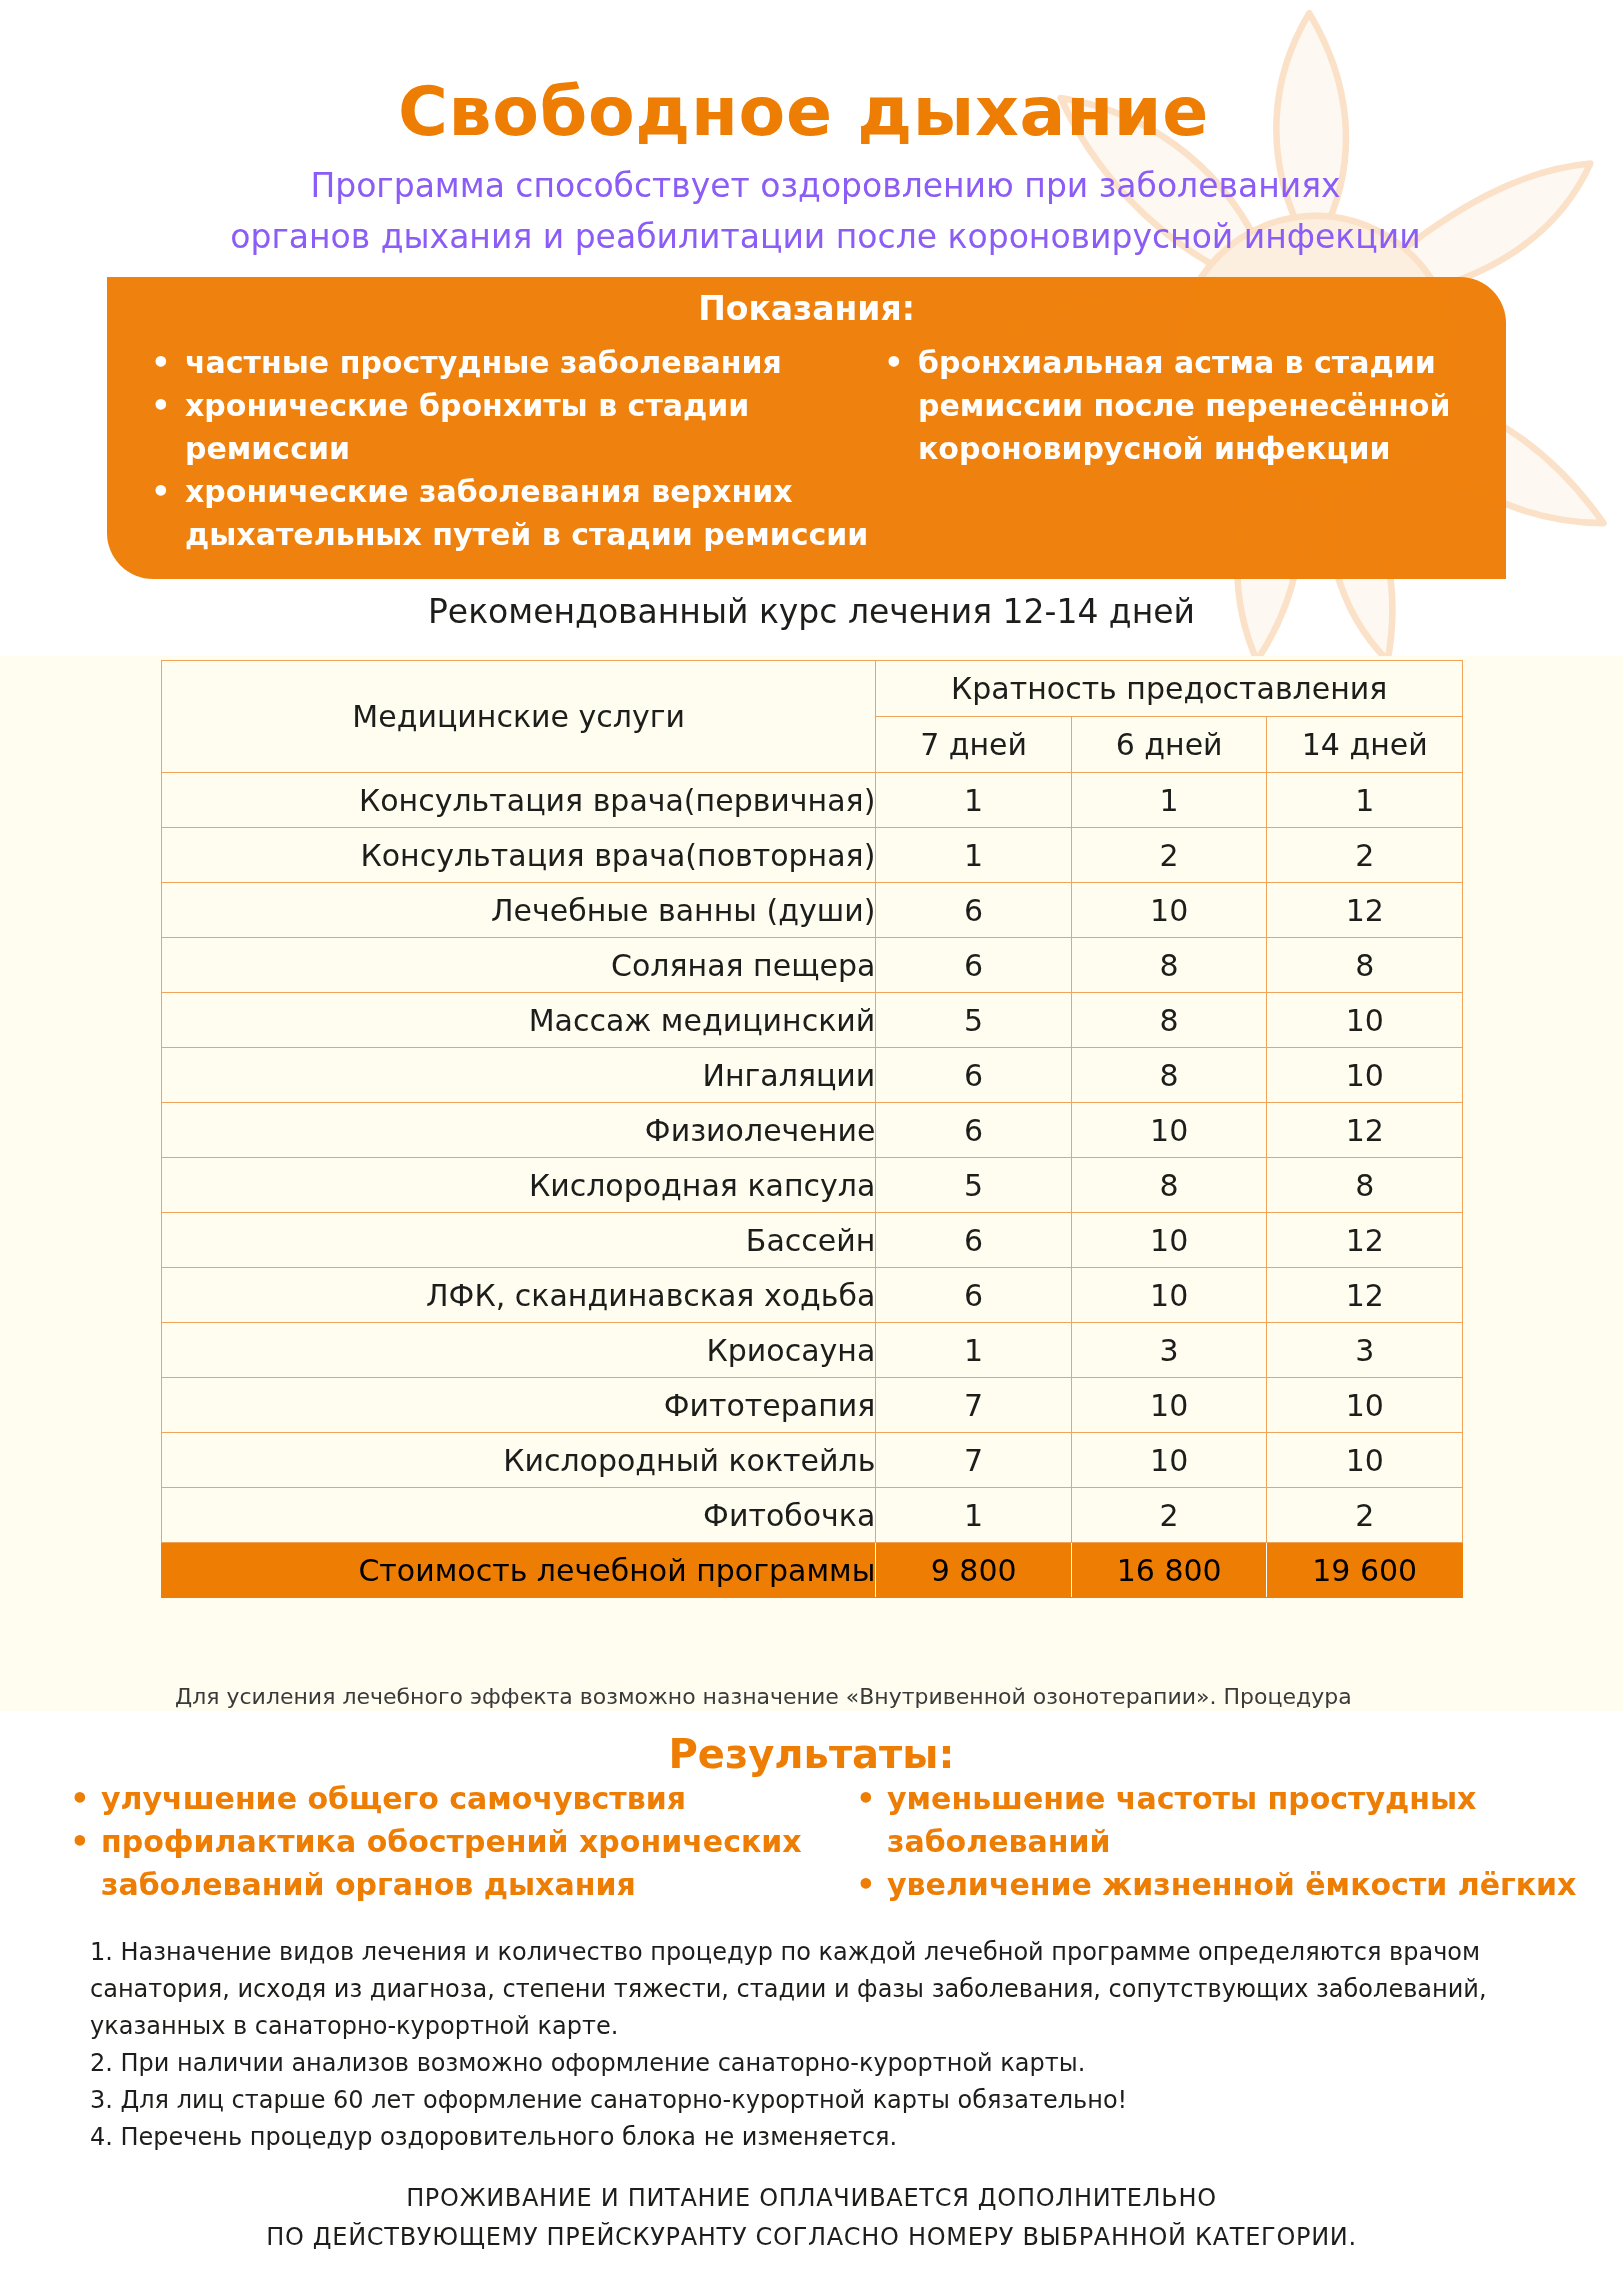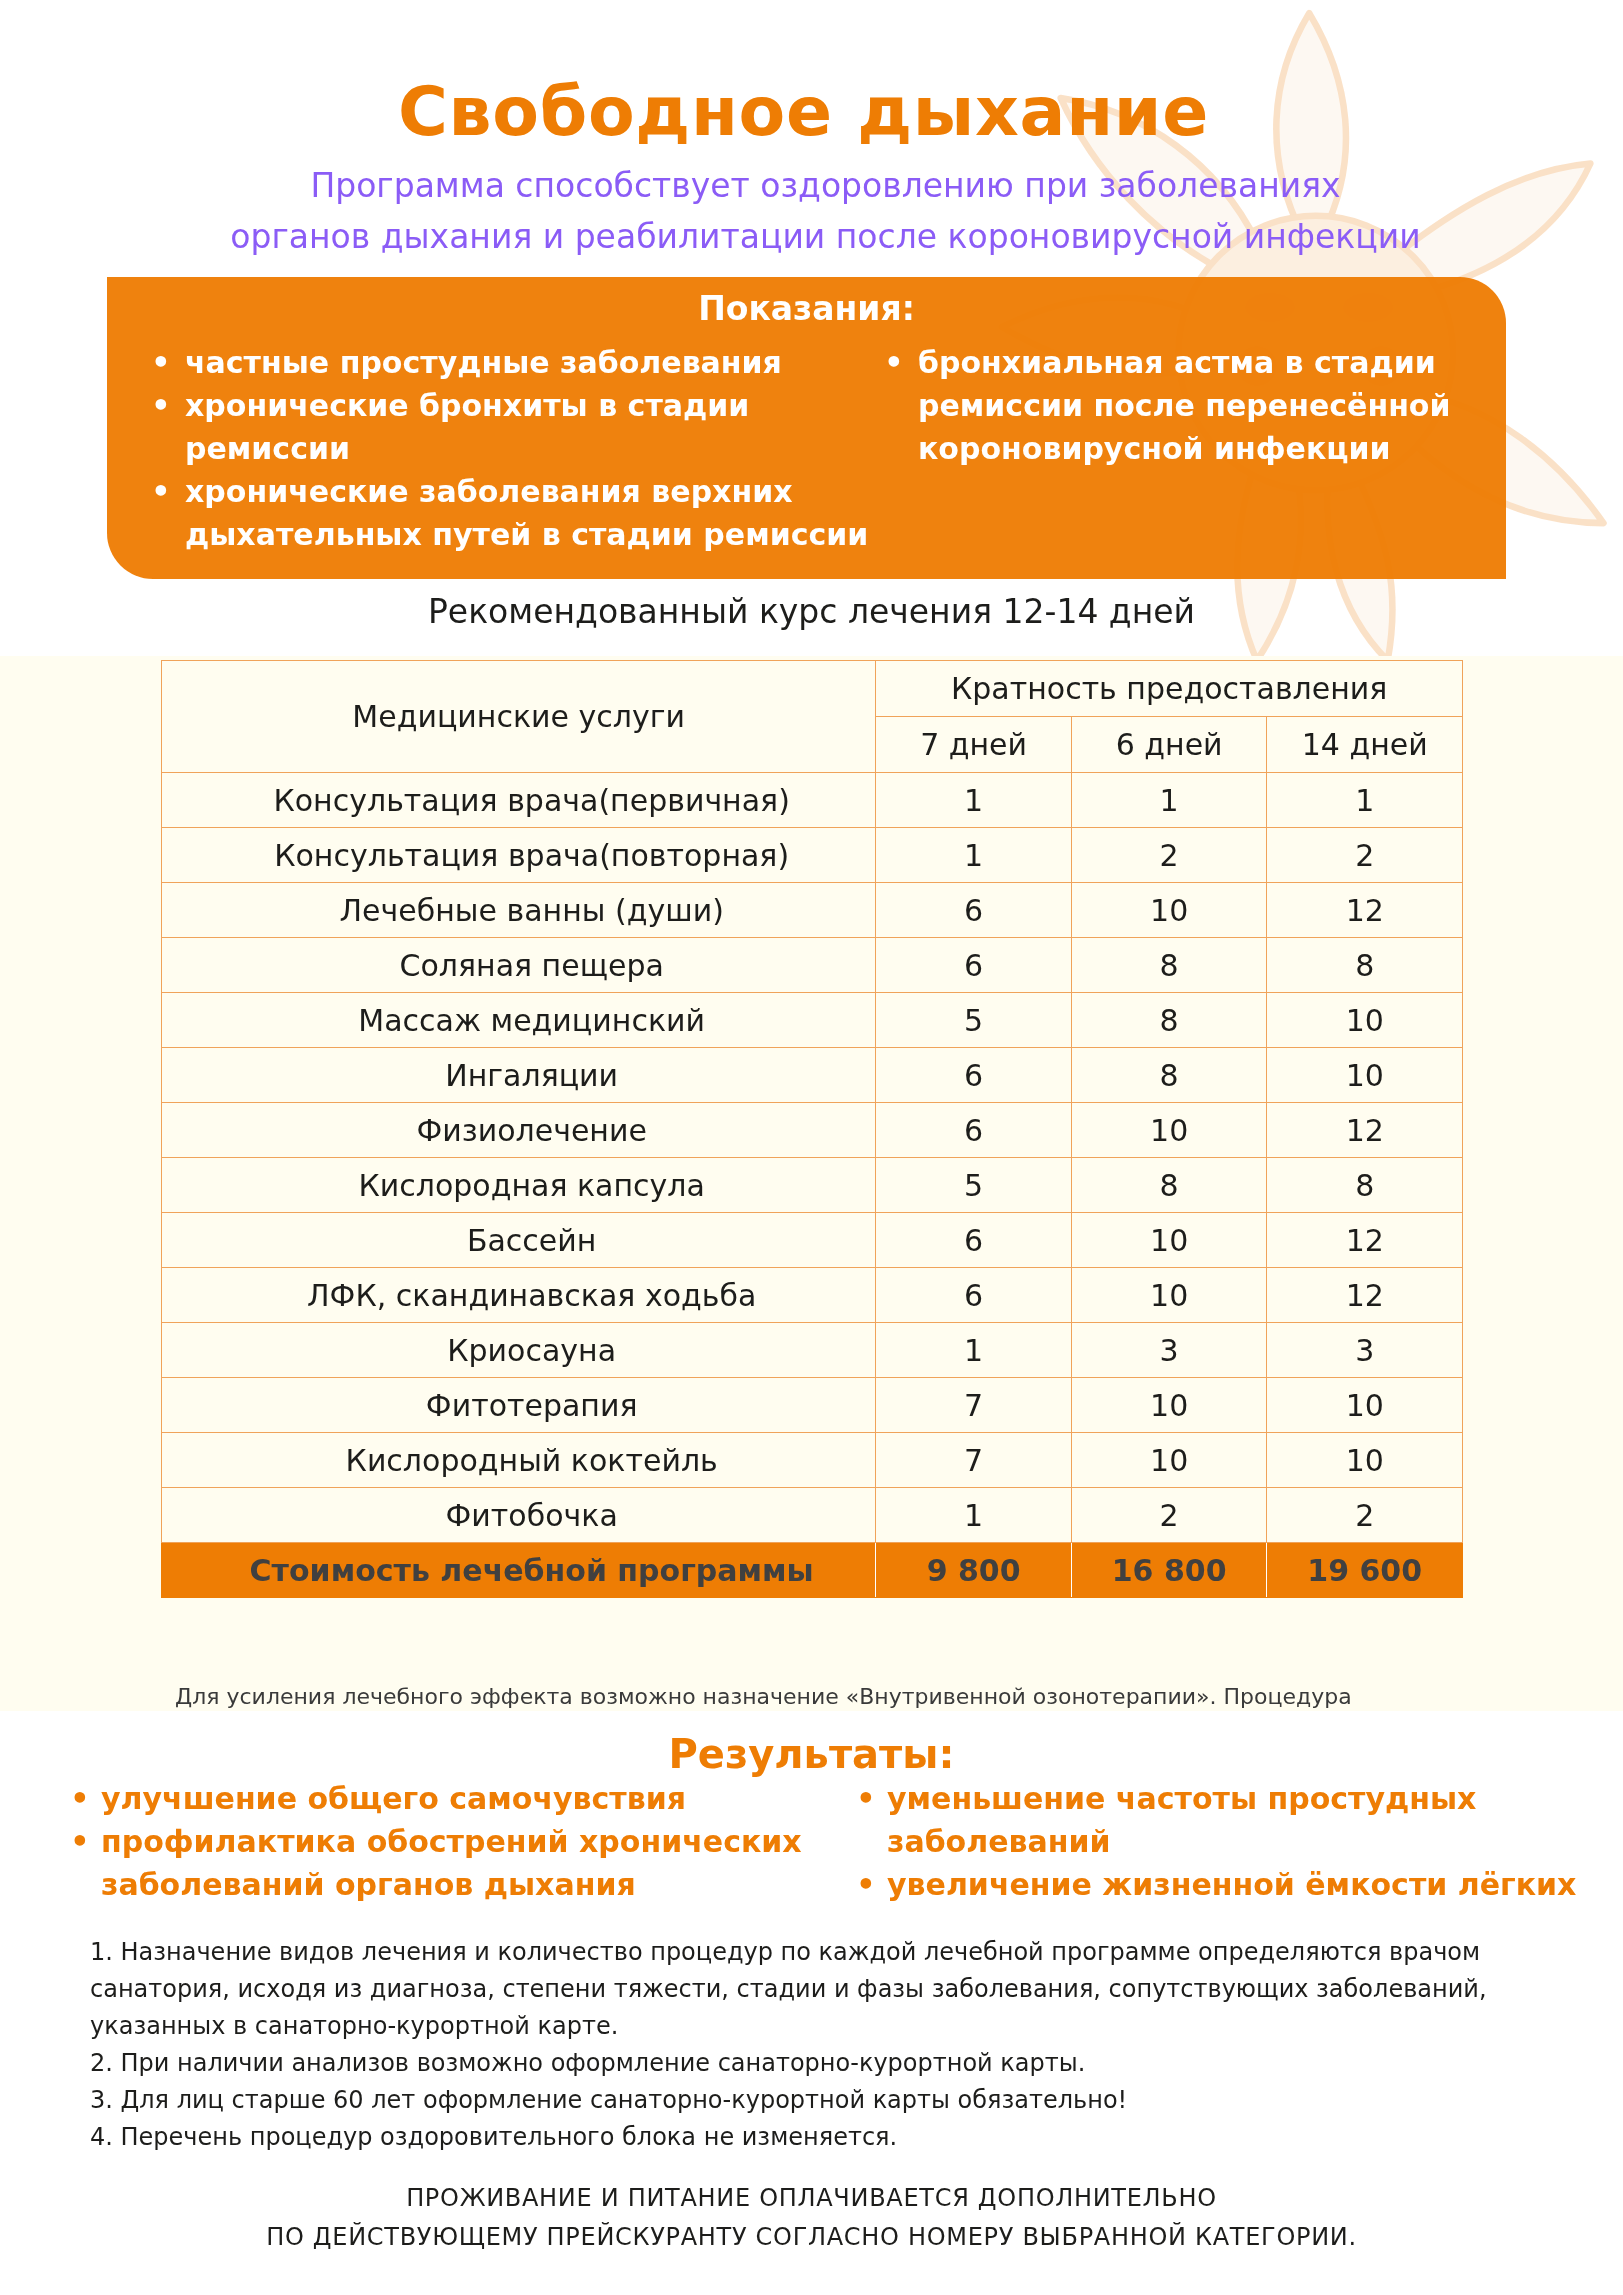--- a/index.html
+++ b/index.html
@@ -48,25 +48,25 @@
       background: #fffdf0; z-index: 0;
     }
     table.services {
       position: absolute; left: 161px; top: 660px; width: 1302px;
       border-collapse: collapse; z-index: 2; font-size: 30px; color: #1d1d1b;
     }
     table.services td, table.services th {
       border: 1.3px solid #f0a35a; height: 54px; font-weight: normal; padding: 0;
     }
     table.services th { height: 55px; }
-    .col-name { width: 704px; text-align: center; padding-left: 26px !important; }
+    .col-name { width: 704px; text-align: right; padding-left: 26px !important; }
     .col-val { width: 199px; text-align: center; }
     .hdr-name { text-align: center !important; padding-left: 0 !important; }
     tr.total td {
-      background: #ee7d04; color: #404040; font-weight: bold; border-color: #fff;
+      background: #ee7d04; color: #000000; font-weight: normal; border-color: #fff;
       border-left-color: #fff; border-top-color: #ee7d04; border-bottom-color: #ee7d04;
     }
     tr.total td:first-child { border-left-color: #ee7d04; }
     tr.total td:last-child { border-right-color: #ee7d04; }
     .note {
       position: absolute; left: 175px; top: 1636px; width: 1309px;
       font-size: 22px; line-height: 34px; color: #3a3a3a; z-index: 2; margin-top: 44px;
     }
     .results-title {
       position: absolute; left: 0; right: 0; top: 1731px; text-align: center;

